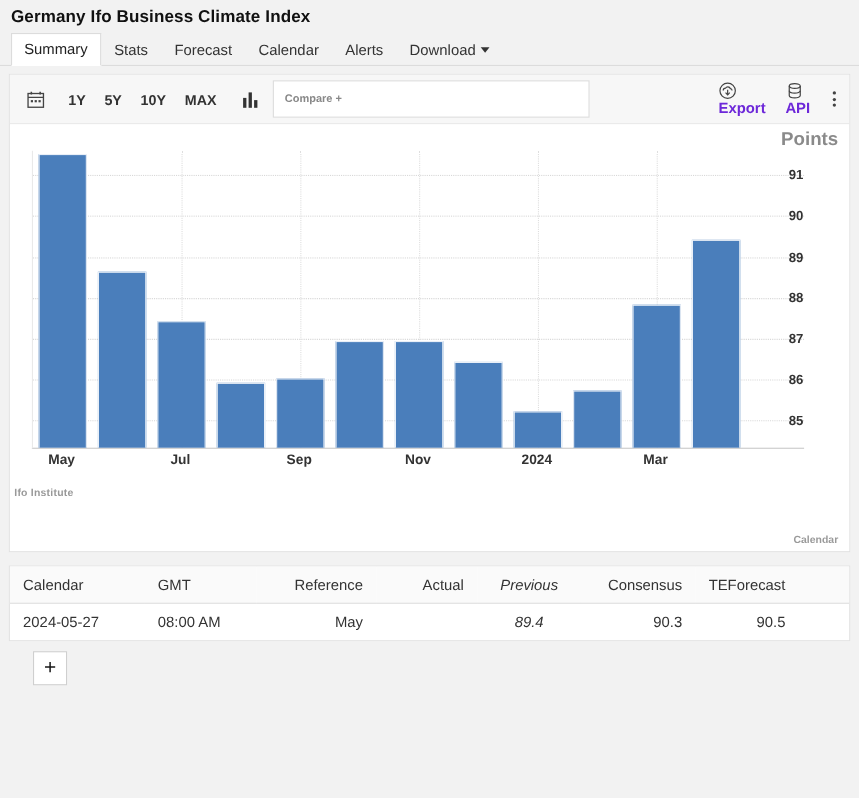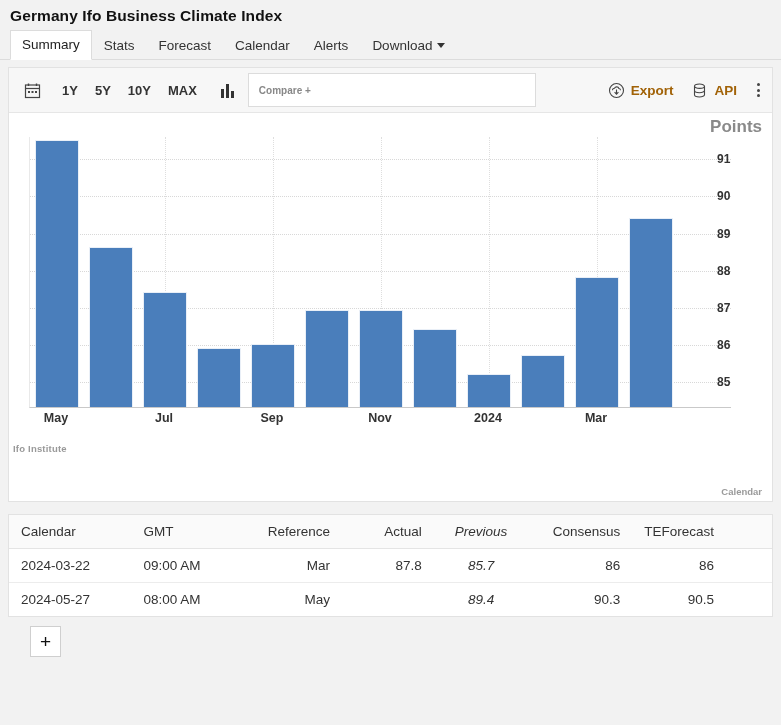--- a/index.html
+++ b/index.html
@@ -96,24 +96,25 @@
     border: 1px solid #dcdcdc;
     background: #fff;
     display: flex; align-items: center;
     padding: 16px 10px;
     font-size: 10px;
     color: #888;
     cursor: text;
   }
   .tb-right { margin-left: auto; display: flex; align-items: center; }
   .tb-action {
-    display: flex; align-items: center;
-    font-size: 13.5px; color: #a16207;
+    display: flex; align-items: flex-start;
+    font-size: 13.5px; color: #6d28d9;
     margin-left: 18px;
     cursor: pointer;
+    flex-direction: column;
   }
   .tb-action svg { margin-right: 6px; }
   .kebab {
     margin-left: 20px; margin-right: 2px;
     cursor: pointer;
     display: flex; flex-direction: column; align-items: center; justify-content: space-between;
     height: 14px;
   }
   .kebab span { width: 3px; height: 3px; border-radius: 50%; background: #444; display: block; }
 
@@ -361,29 +362,20 @@
           <th class="c1">GMT</th>
           <th class="c2">Reference</th>
           <th class="c3">Actual</th>
           <th class="c4">Previous</th>
           <th class="c5">Consensus</th>
           <th class="c6">TEForecast</th>
         </tr>
       </thead>
       <tbody id="tbody">
           <tr>
-            <td class="c0">2024-03-22</td>
-            <td class="c1">09:00 AM</td>
-            <td class="c2">Mar</td>
-            <td class="c3">87.8</td>
-            <td class="c4">85.7</td>
-            <td class="c5">86</td>
-            <td class="c6">86</td>
-          </tr>
-          <tr>
             <td class="c0">2024-05-27</td>
             <td class="c1">08:00 AM</td>
             <td class="c2">May</td>
             <td class="c3"></td>
             <td class="c4">89.4</td>
             <td class="c5">90.3</td>
             <td class="c6">90.5</td>
           </tr>
         </tbody>
     </table>

